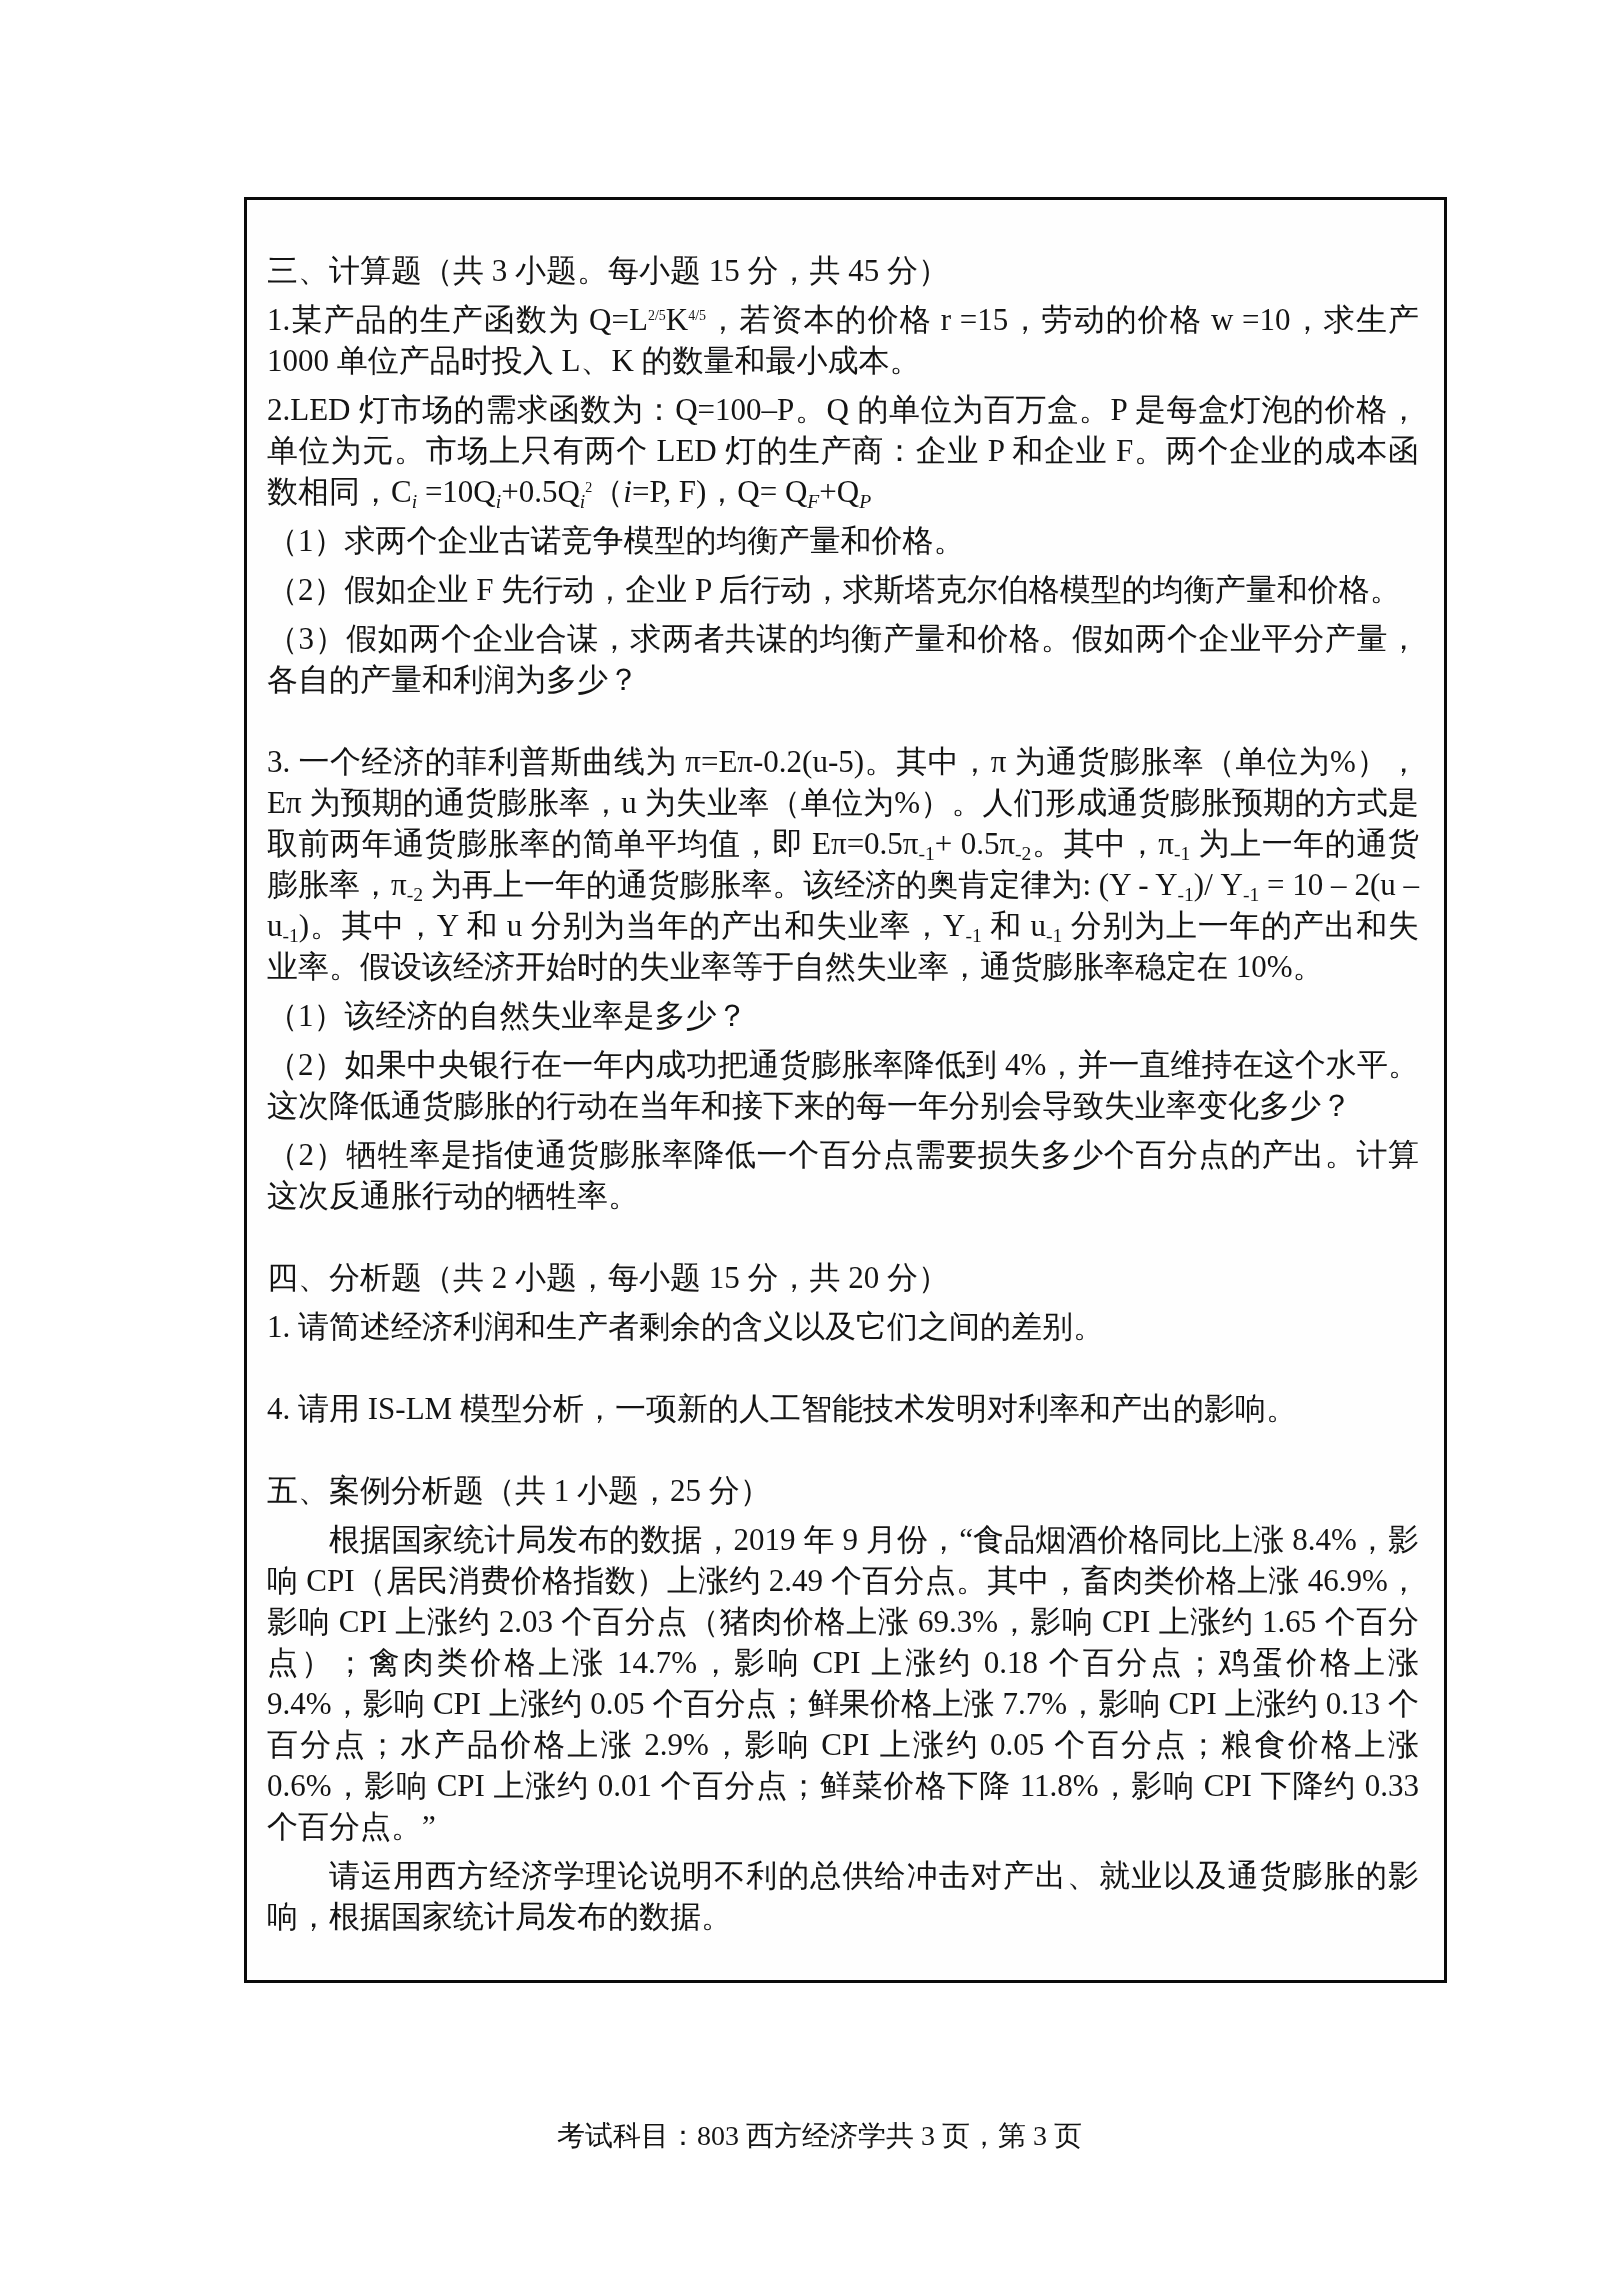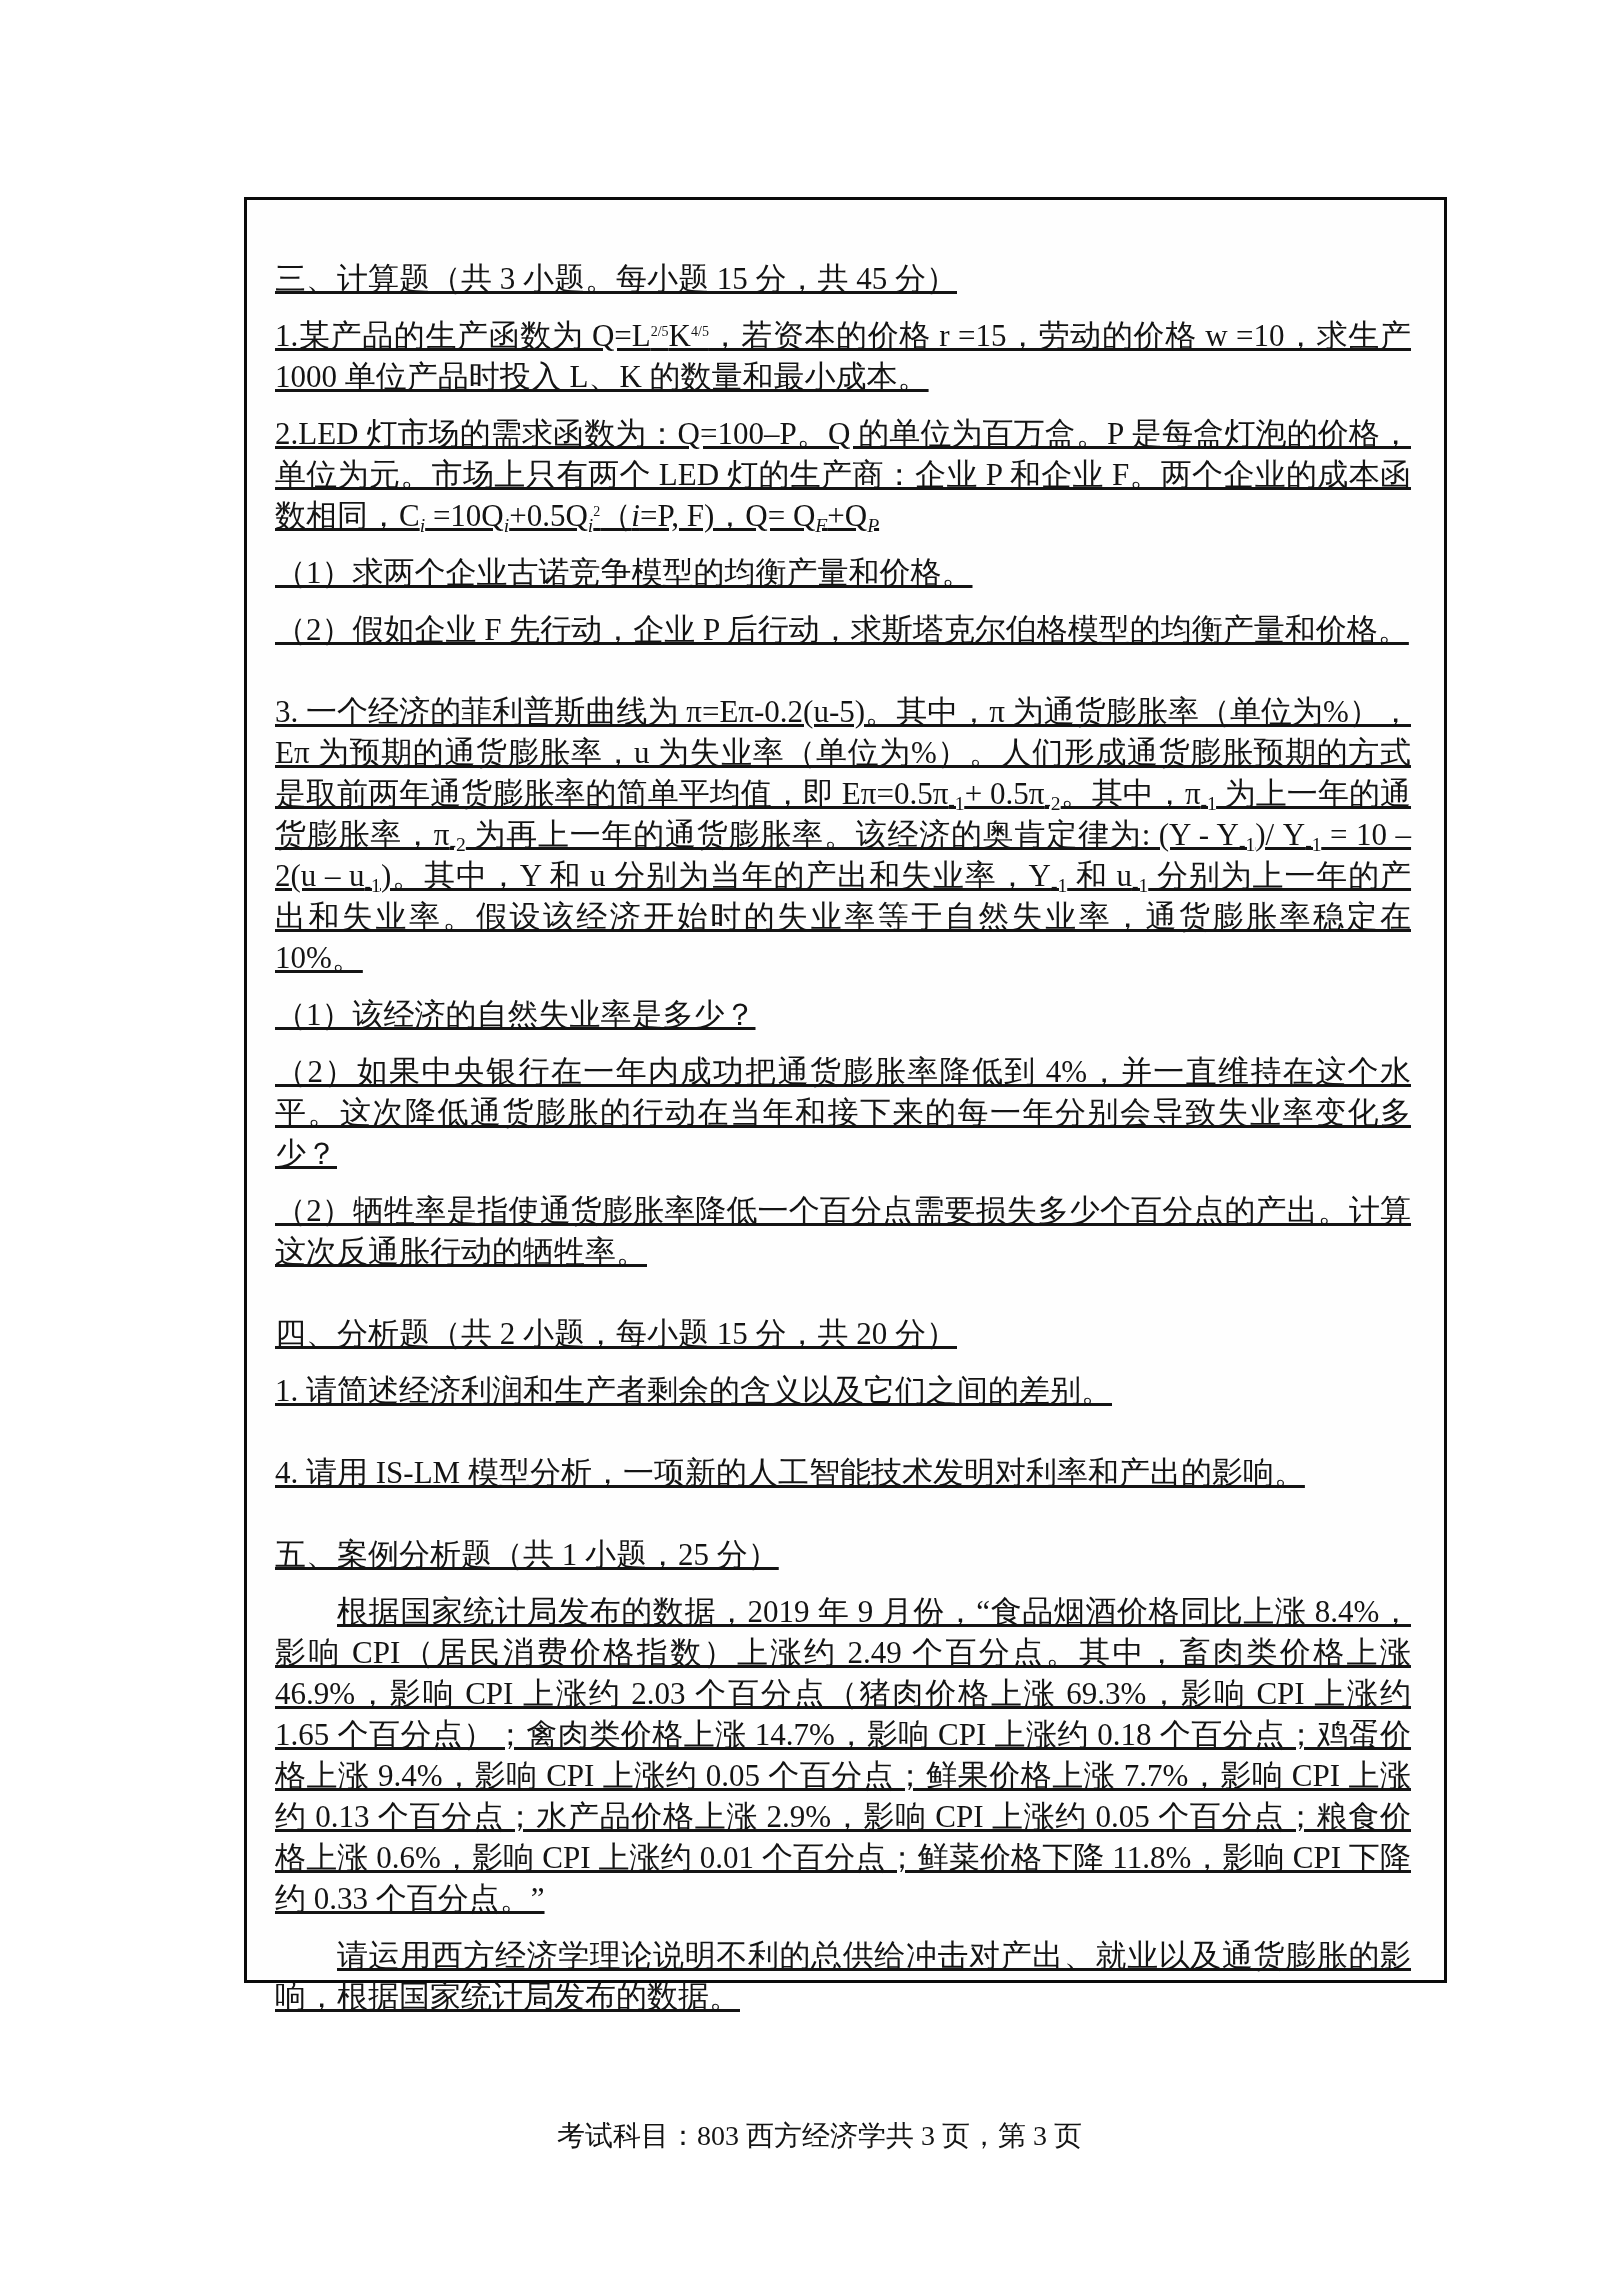--- a/index.html
+++ b/index.html
@@ -27,21 +27,21 @@
   .body-text {
     position: absolute;
     left: 259px;
     top: 242px;
     width: 1168px;
     color: #141414;
     font-size: 31px;
     line-height: 41px;
     text-align: justify;
   }
-  .para { margin: 16px; text-decoration: underline; }
+  .para { margin: 8px; }
   .para.blank-before { margin-top: 41px; }
   .para.indent { text-indent: 2em; }
   .f-sup  { font-size: 14px; vertical-align: 9.8px; line-height: 0; }
   .f-sub  { font-size: 19.6px; vertical-align: -5.9px; line-height: 0; }
   .f-i    { font-style: italic; }
   .f-isub { font-style: italic; font-size: 19.6px; vertical-align: -5.9px; line-height: 0; }
   .footer {
     position: absolute;
     left: 251px;
     top: 2117px;
@@ -57,20 +57,21 @@
 <body>
 
 <div class="sheet">
   <div class="frame"></div>
   <div class="body-text">
       <div class="para">三、计算题（共 3 小题。每小题 15 分，共 45 分）</div>
       <div class="para">1.某产品的生产函数为 Q=L<span class="f-sup">2/5</span>K<span class="f-sup">4/5</span>，若资本的价格 r =15，劳动的价格 w =10，求生产 1000 单位产品时投入 L、K 的数量和最小成本。</div>
       <div class="para">2.LED 灯市场的需求函数为：Q=100–P。Q 的单位为百万盒。P 是每盒灯泡的价格，单位为元。市场上只有两个 LED 灯的生产商：企业 P 和企业 F。两个企业的成本函数相同，C<span class="f-isub">i</span> =10Q<span class="f-isub">i</span>+0.5Q<span class="f-isub">i</span><span class="f-sup">2</span>（<span class="f-i">i</span>=P, F)，Q= Q<span class="f-isub">F</span>+Q<span class="f-isub">P</span></div>
       <div class="para">（1）求两个企业古诺竞争模型的均衡产量和价格。</div>
       <div class="para">（2）假如企业 F 先行动，企业 P 后行动，求斯塔克尔伯格模型的均衡产量和价格。</div>
+      <div class="para">（3）假如两个企业合谋，求两者共谋的均衡产量和价格。假如两个企业平分产量，各自的产量和利润为多少？</div>
       <div class="para blank-before">3. 一个经济的菲利普斯曲线为 π=Eπ-0.2(u-5)。其中，π 为通货膨胀率（单位为%），Eπ 为预期的通货膨胀率，u 为失业率（单位为%）。人们形成通货膨胀预期的方式是取前两年通货膨胀率的简单平均值，即 Eπ=0.5π<span class="f-sub">-1</span>+ 0.5π<span class="f-sub">-2</span>。其中，π<span class="f-sub">-1</span> 为上一年的通货膨胀率，π<span class="f-sub">-2</span> 为再上一年的通货膨胀率。该经济的奥肯定律为: (Y - Y<span class="f-sub">-1</span>)/ Y<span class="f-sub">-1</span> = 10 – 2(u – u<span class="f-sub">-1</span>)。其中，Y 和 u 分别为当年的产出和失业率，Y<span class="f-sub">-1</span> 和 u<span class="f-sub">-1</span> 分别为上一年的产出和失业率。假设该经济开始时的失业率等于自然失业率，通货膨胀率稳定在 10%。</div>
       <div class="para">（1）该经济的自然失业率是多少？</div>
       <div class="para">（2）如果中央银行在一年内成功把通货膨胀率降低到 4%，并一直维持在这个水平。这次降低通货膨胀的行动在当年和接下来的每一年分别会导致失业率变化多少？</div>
       <div class="para">（2）牺牲率是指使通货膨胀率降低一个百分点需要损失多少个百分点的产出。计算这次反通胀行动的牺牲率。</div>
       <div class="para blank-before">四、分析题（共 2 小题，每小题 15 分，共 20 分）</div>
       <div class="para">1. 请简述经济利润和生产者剩余的含义以及它们之间的差别。</div>
       <div class="para blank-before">4. 请用 IS-LM 模型分析，一项新的人工智能技术发明对利率和产出的影响。</div>
       <div class="para blank-before">五、案例分析题（共 1 小题，25 分）</div>
       <div class="para indent">根据国家统计局发布的数据，2019 年 9 月份，“食品烟酒价格同比上涨 8.4%，影响 CPI（居民消费价格指数）上涨约 2.49 个百分点。其中，畜肉类价格上涨 46.9%，影响 CPI 上涨约 2.03 个百分点（猪肉价格上涨 69.3%，影响 CPI 上涨约 1.65 个百分点）；禽肉类价格上涨 14.7%，影响 CPI 上涨约 0.18 个百分点；鸡蛋价格上涨 9.4%，影响 CPI 上涨约 0.05 个百分点；鲜果价格上涨 7.7%，影响 CPI 上涨约 0.13 个百分点；水产品价格上涨 2.9%，影响 CPI 上涨约 0.05 个百分点；粮食价格上涨 0.6%，影响 CPI 上涨约 0.01 个百分点；鲜菜价格下降 11.8%，影响 CPI 下降约 0.33 个百分点。”</div>
       <div class="para indent">请运用西方经济学理论说明不利的总供给冲击对产出、就业以及通货膨胀的影响，根据国家统计局发布的数据。</div>

